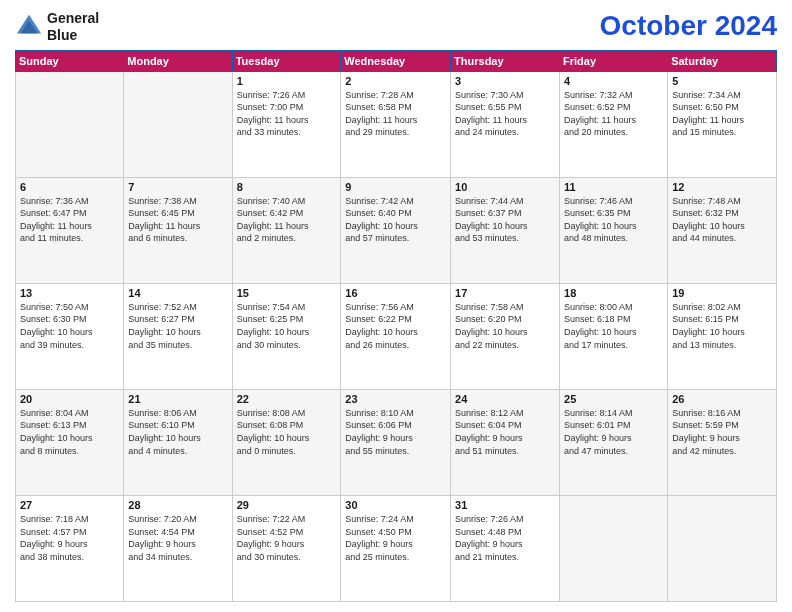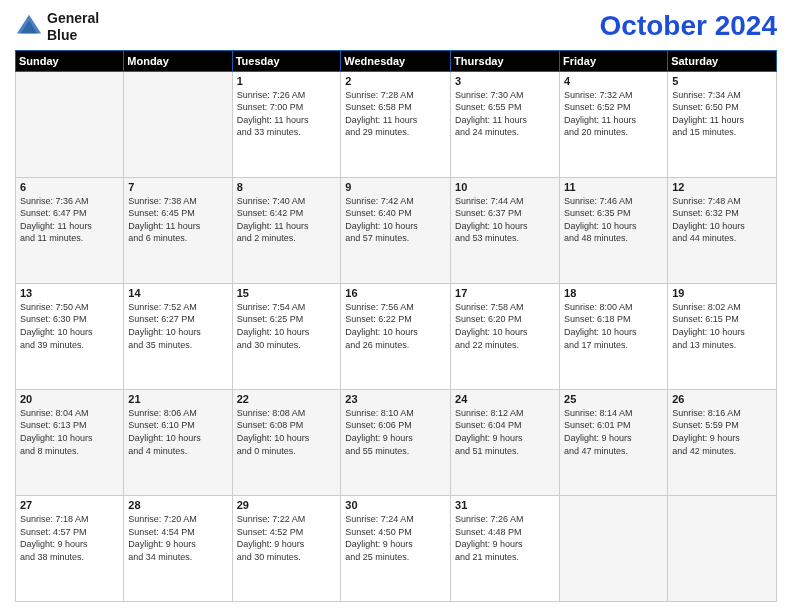--- a/index.html
+++ b/index.html
@@ -50,21 +50,21 @@
       font-size: 13px;
       color: #444;
     }
     .calendar {
       width: 100%;
       border-collapse: collapse;
       flex: 1;
       font-size: 9.5px;
     }
     .calendar th {
-      background: #000000;
+      background: #be185d;
       color: #fff;
       padding: 4px 3px;
       text-align: left;
       font-size: 11px;
       font-weight: bold;
       border: 1px solid #1a5aaa;
     }
     .calendar td {
       border: 1px solid #ccc;
       vertical-align: top;

